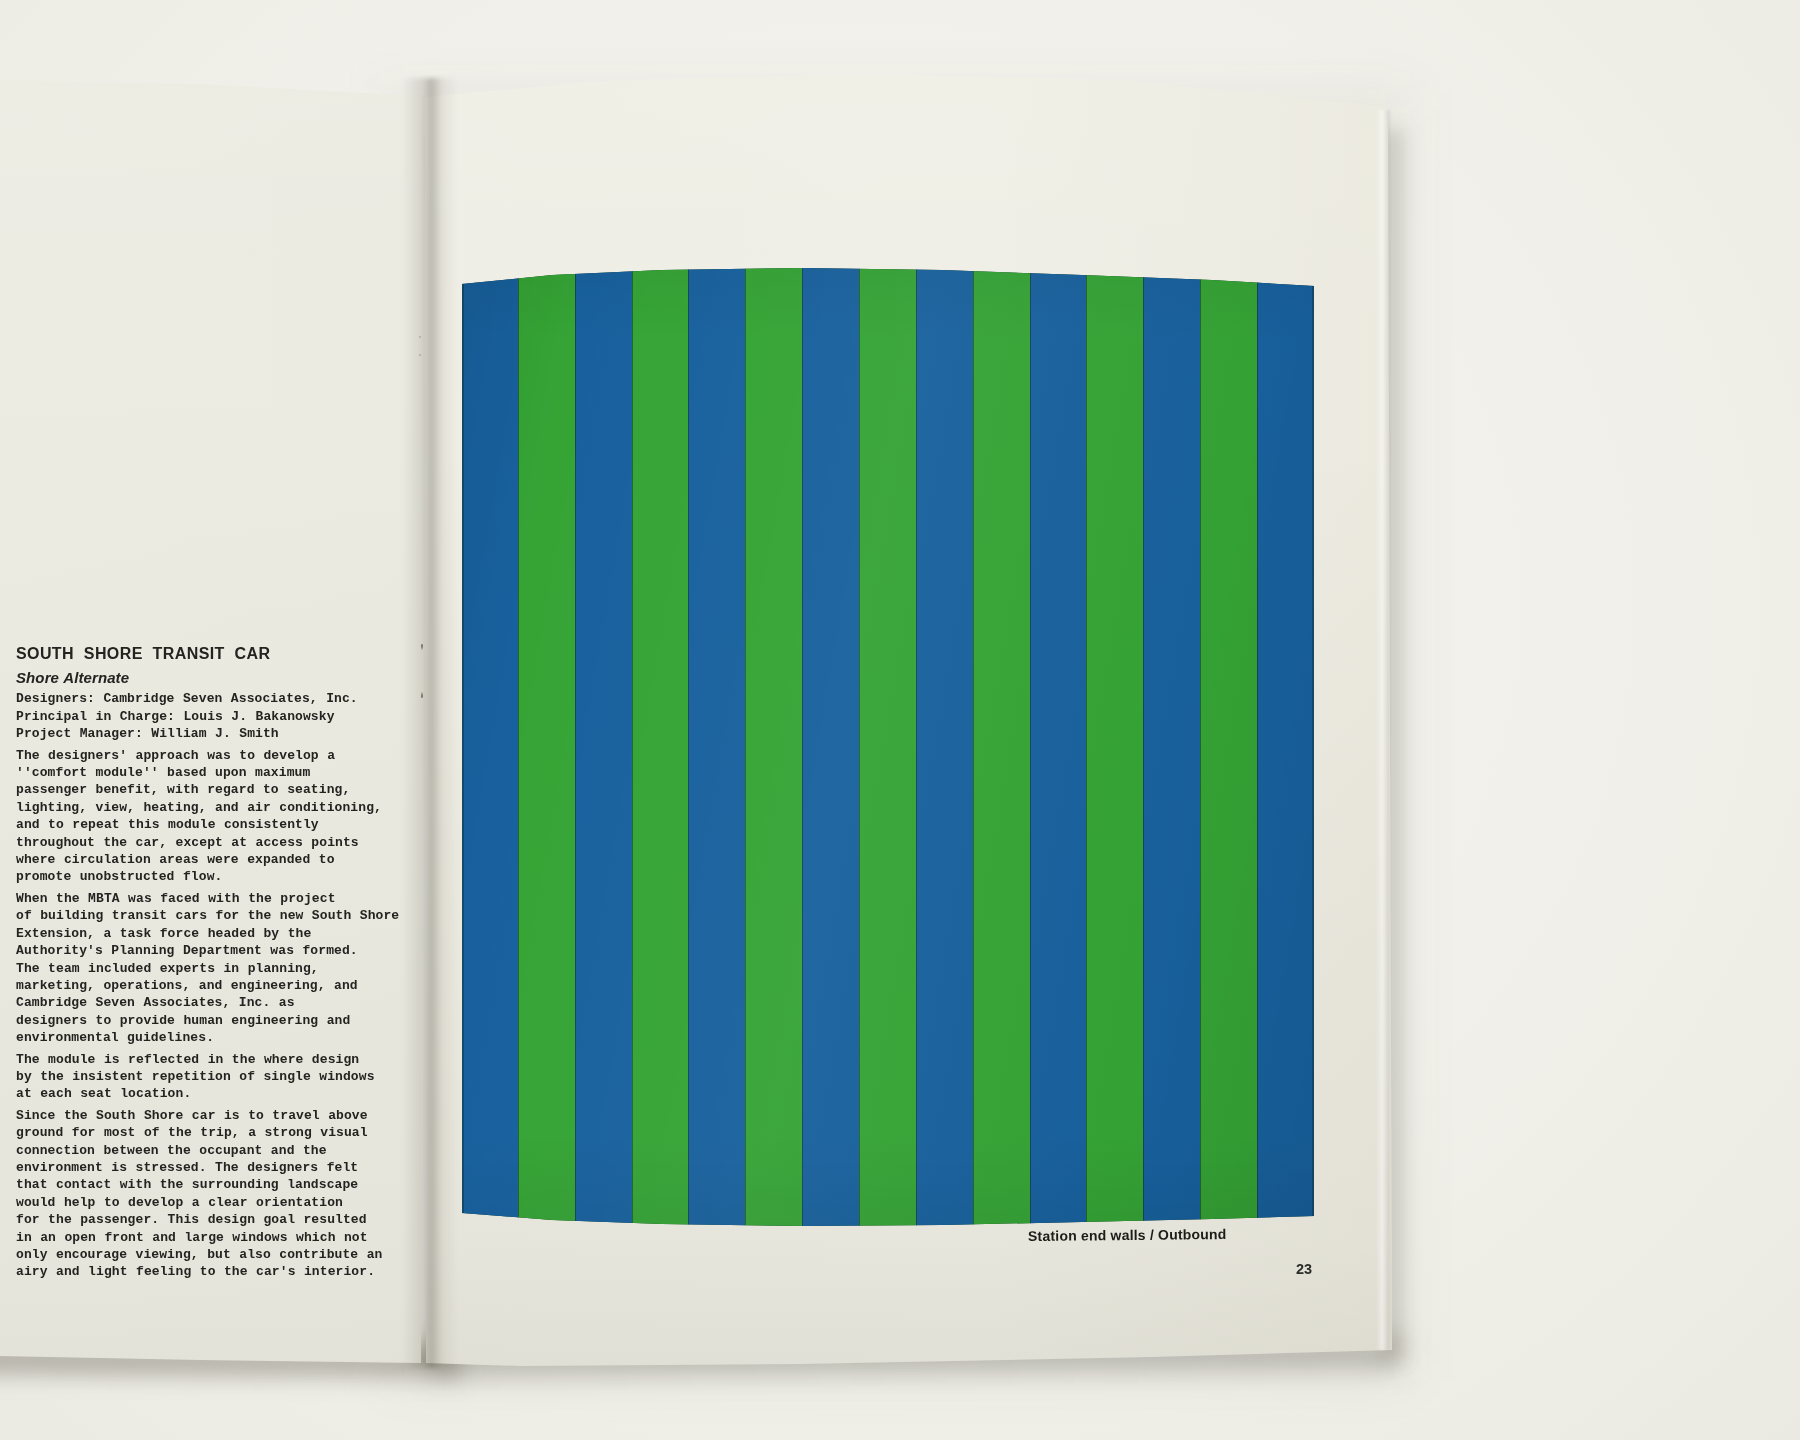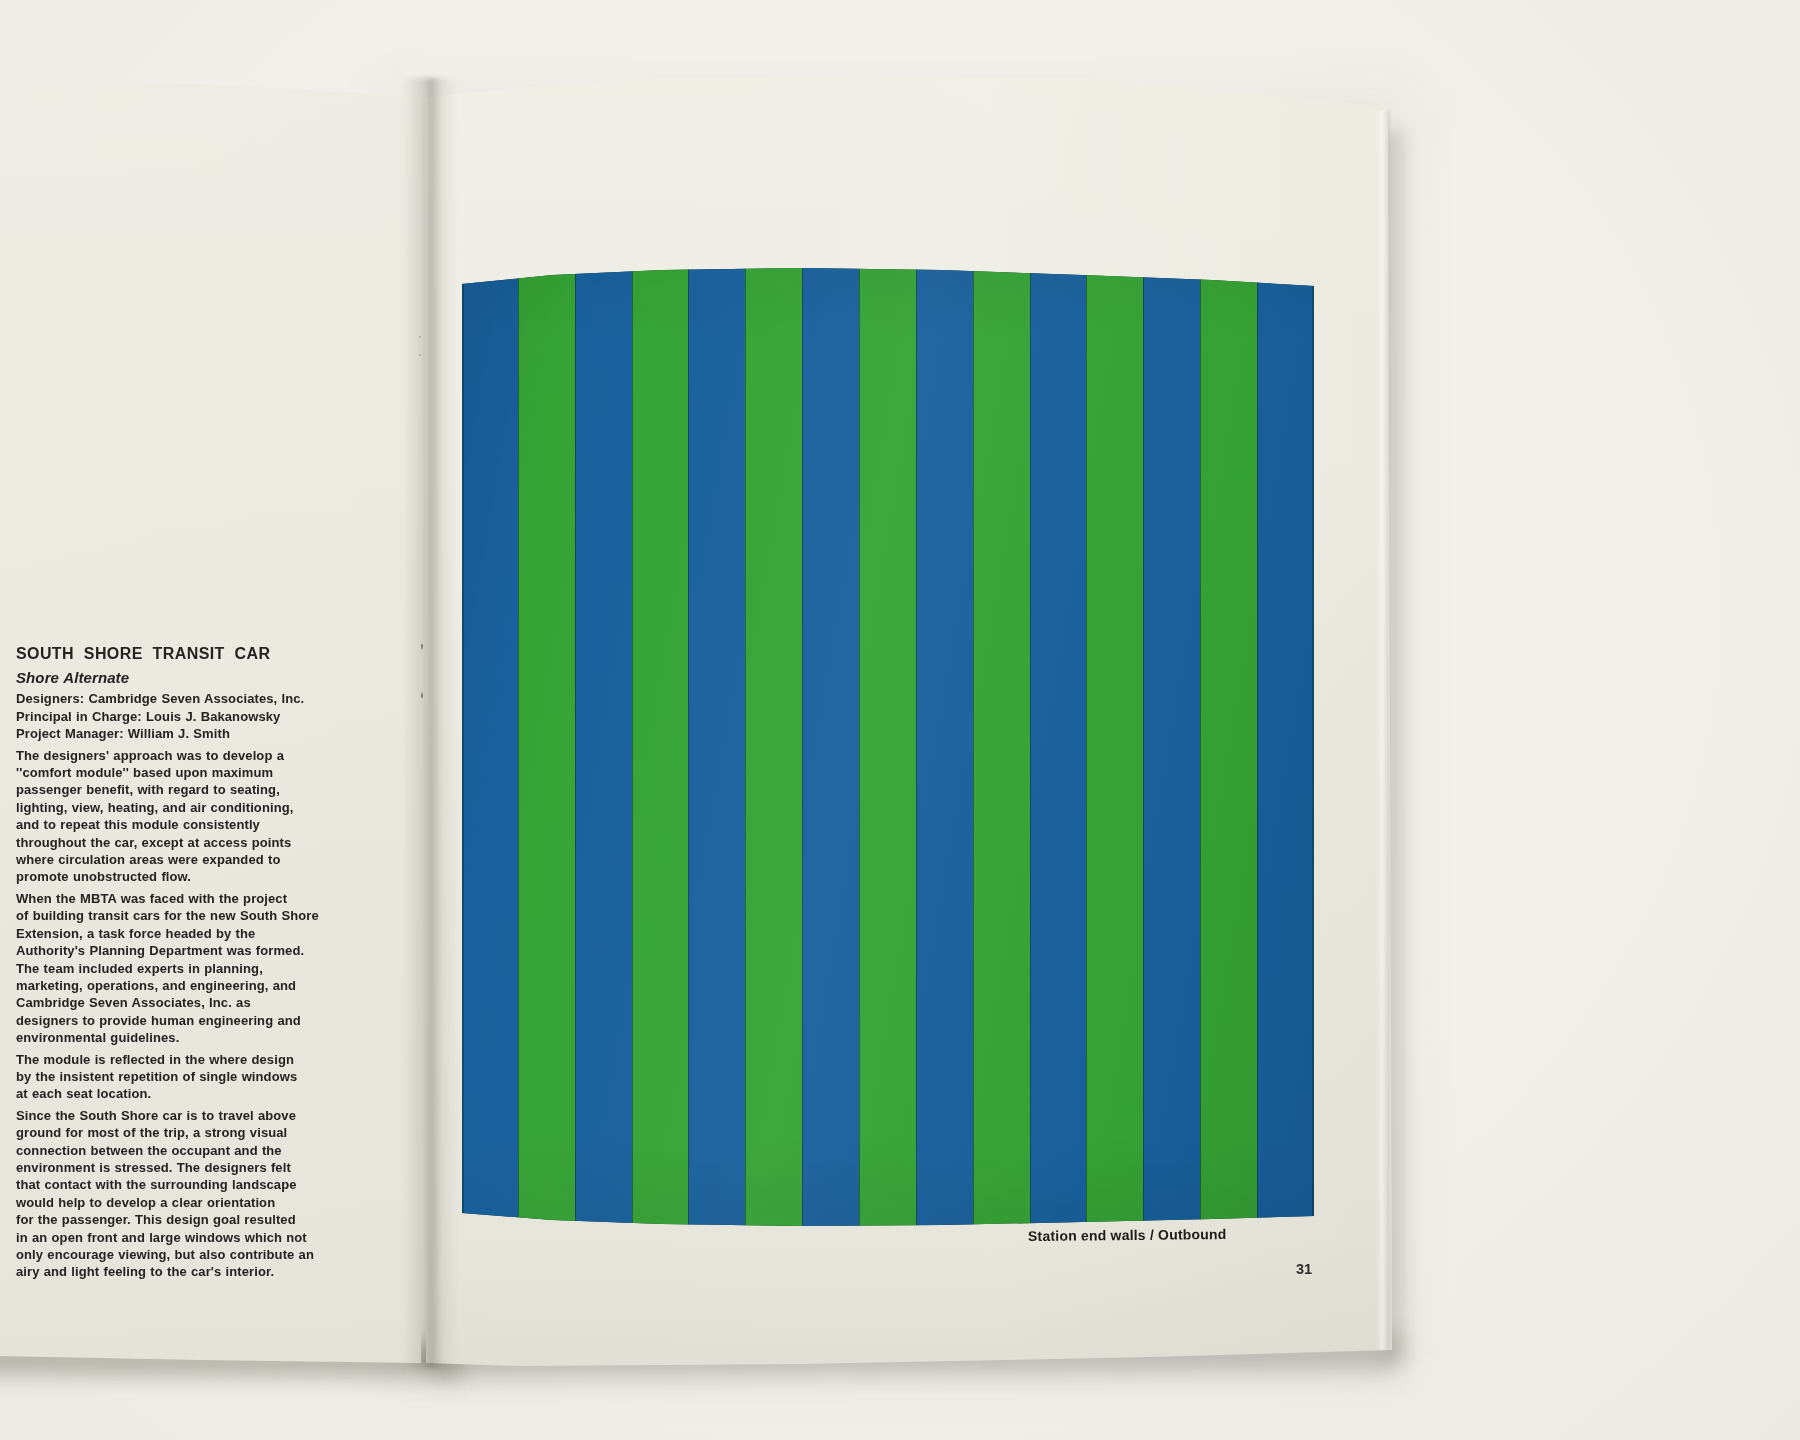--- a/index.html
+++ b/index.html
@@ -42,21 +42,21 @@
   .stitch{position:absolute;width:2px;border-radius:2px;
     background:linear-gradient(to bottom, rgba(60,55,45,.55) 0%, rgba(60,55,45,.55) 5%, rgba(215,210,195,.65) 12%, rgba(215,210,195,.65) 88%, rgba(60,55,45,.55) 95%, rgba(60,55,45,.55) 100%);}
   .stitch-1{left:421px;top:644px;height:54px;}
   .stitch-2{left:419px;top:336px;height:20px;opacity:.5;}
 
   
   .text-block{position:absolute;left:16px;top:601px;width:392px;color:#232320;
     font-size:13px;line-height:17.4px;font-weight:bold;letter-spacing:.1px;word-spacing:.5px;margin-top:44px;}
   .text-block h1{font-size:16px;line-height:17px;margin:0 0 7px 0;letter-spacing:.4px;word-spacing:5px;font-weight:bold;}
   .subhead{font-style:italic;font-size:15px;line-height:17.4px;margin:0 0 4px 0;}
-  .credits,.para{white-space:pre-line;margin:0 0 4px 0;}
+  .credits,.para{white-space:pre-line;margin:0 0 4px 0;font-family:Liberation Mono, monospace;}
 
   
   .artwork{position:absolute;left:462px;top:264px;width:852px;height:966px;display:flex;
     clip-path:polygon(0px 20px,90px 11px,200px 6px,340px 4px,480px 6px,620px 11px,750px 16px,852px 22px,
                       852px 952px,750px 955px,620px 958px,480px 961px,340px 962px,200px 960px,90px 956px,0px 949px);
     background:#123c26;}
   .stripe{flex:1;}
   .stripe + .stripe{border-left:1px solid rgba(13,45,26,.50);box-sizing:border-box;}
   .artwork::after{content:"";position:absolute;inset:0;pointer-events:none;
     box-shadow:inset 0 0 0 2px rgba(8,35,20,.35);
@@ -135,15 +135,15 @@
       <div class="stripe" style="background: rgb(24, 97, 158);"></div>
       <div class="stripe" style="background: rgb(53, 164, 53);"></div>
       <div class="stripe" style="background: rgb(24, 97, 158);"></div>
       <div class="stripe" style="background: rgb(53, 164, 53);"></div>
       <div class="stripe" style="background: rgb(24, 97, 158);"></div>
       <div class="stripe" style="background: rgb(53, 164, 53);"></div>
       <div class="stripe" style="background: rgb(24, 97, 158);"></div>
     </div>
 
   <div class="caption">Station end walls / Outbound</div>
-  <div class="page-number">31</div>
+  <div class="page-number">23</div>
 
 </div>
 
 </body></html>

